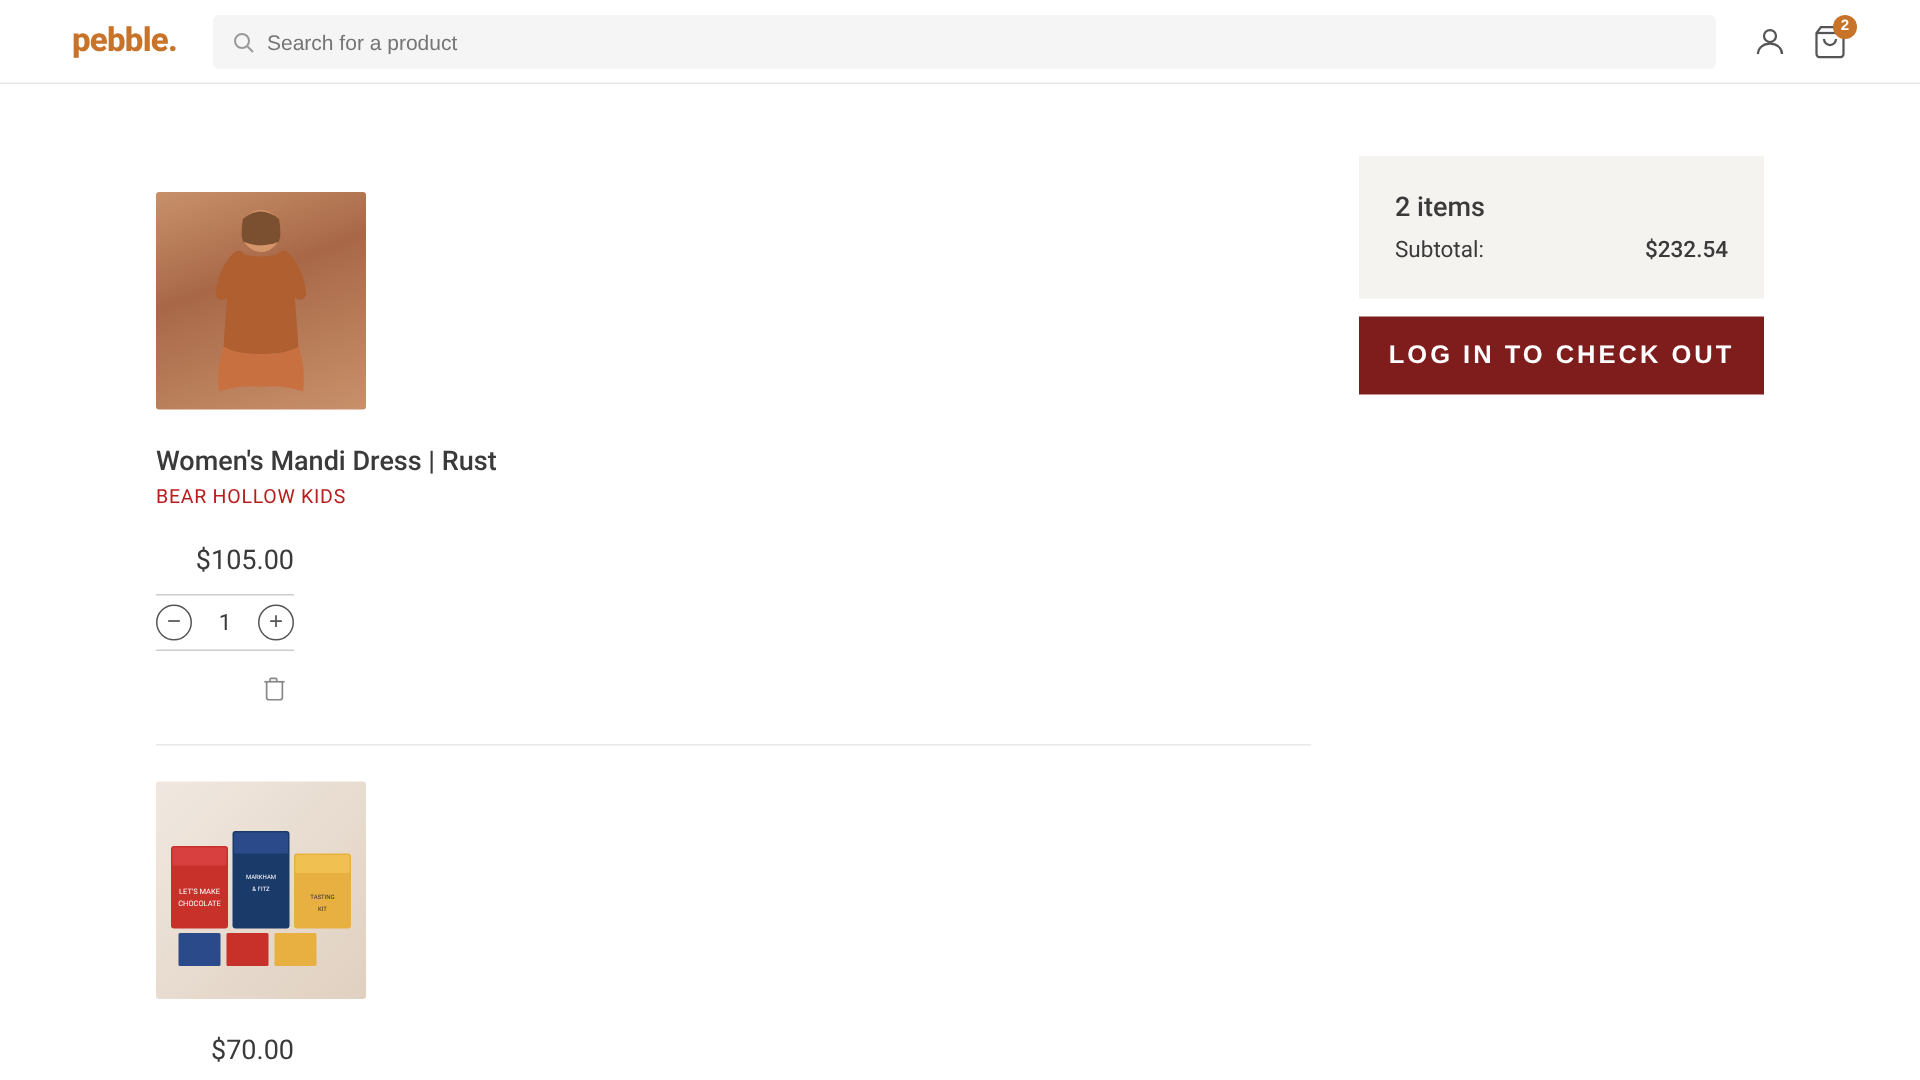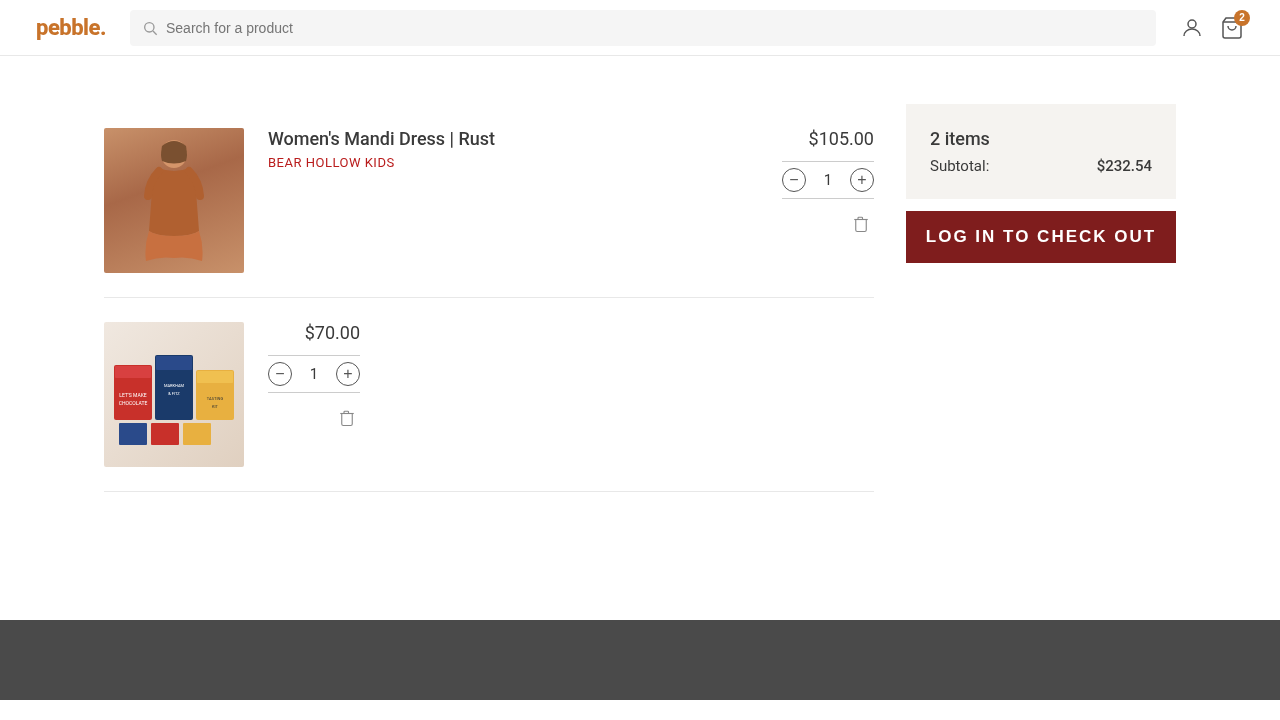--- a/index.html
+++ b/index.html
@@ -2,21 +2,21 @@
 <html><head>
   <meta charset="utf-8">
   <style>
     * { box-sizing: border-box; margin: 0; padding: 0; }
     body { font-family: -apple-system, BlinkMacSystemFont, 'Segoe UI', Roboto, sans-serif; background: #fff; color: #333; }
 
     
     .header {
       display: flex;
       align-items: center;
-      padding: 0 36px;
+      padding: 0 48px;
       height: 56px;
       border-bottom: 1px solid #e8e8e8;
       background: #fff;
       position: sticky;
       top: 0;
       z-index: 100;
     }
     .logo {
       font-size: 22px;
       font-weight: 800;
@@ -103,20 +103,21 @@
     }
     .cart-items {
       flex: 1;
     }
     .cart-item {
       display: flex;
       align-items: flex-start;
       padding: 24px 0;
       border-bottom: 1px solid #e8e8e8;
       gap: 24px;
+      flex-direction: column;
     }
     .item-image {
       width: 140px;
       height: 145px;
       object-fit: cover;
       border-radius: 2px;
       flex-shrink: 0;
       background: #e8d8c8;
       overflow: hidden;
       display: flex;

